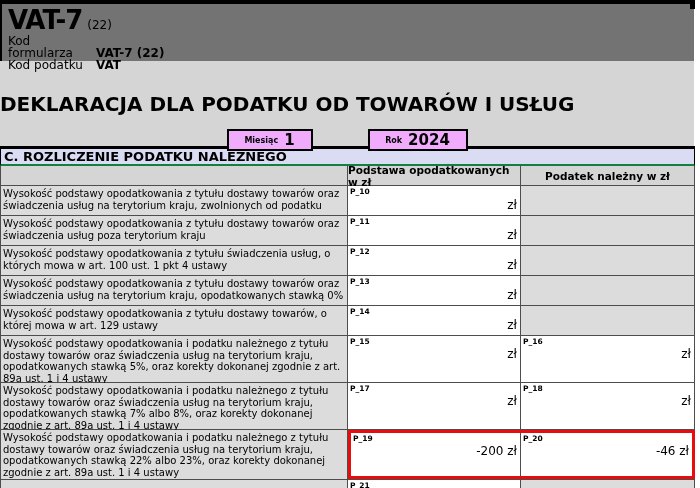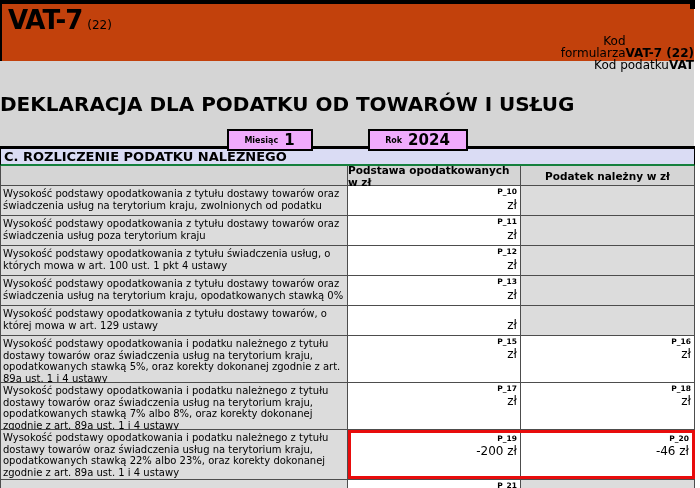--- a/index.html
+++ b/index.html
@@ -5,22 +5,22 @@
   * { margin:0; padding:0; box-sizing:border-box; }
   body { background:#fff; }
   .page {
     position:relative; width:700px; height:488px; overflow:hidden;
     background:#fff; font-family:"DejaVu Sans", sans-serif; color:#000;
   }
   .topbar { width:694px; height:4px; background:#000; }
   .corner-tick { position:absolute; left:690px; top:0; width:5px; height:9px; background:#000; }
 
   .blue-head {
-    width:694px; height:57px; background:#c2410c;
-    border-left:2px solid #000; padding:1px 0 0 6px;text-align:right;
+    width:694px; height:57px; background:#737373;
+    border-left:2px solid #000; padding:1px 0 0 6px;
   }
   .vat-line { display:flex; align-items:baseline; }
   .vat-title { font-size:26px; font-weight:bold; letter-spacing:-1px; }
   .vat-version { font-size:12px; margin-left:5px; }
   .kv { font-size:12px; line-height:12px; }
   .kv .k { display:inline-block; width:88px; }
   .kv .v { font-weight:bold; }
 
   .mid { width:694px; height:85px; background:#d5d5d5; }
   .decl-title { padding-top:31px; text-align:left; font-size:20px; font-weight:bold; }
@@ -46,21 +46,21 @@
   .trow.partial { height:20px; border-bottom:none; }
   .cell { border-right:1px solid #4d4d4d; height:100%; }
   .c1 { flex:0 0 347px; }
   .c2 { flex:0 0 173px; }
   .c3 { flex:1 1 auto; }
   .hdrcell { background:#d5d5d5; font-size:10.5px; font-weight:bold;
              display:flex; align-items:center; justify-content:center; }
   .desc { background:#dcdcdc; font-size:10px; line-height:11.5px; padding:2px 2px 0 2px; }
   .dis  { background:#dcdcdc; }
   .field { background:#fff; display:flex; flex-direction:column; padding:1px 3px 2px 2px; }
-  .flabel { font-size:7.5px; font-weight:bold; line-height:9px;text-align:right; }
+  .flabel { font-size:7.5px; font-weight:bold; line-height:9px; }
   .fval { font-size:12px; line-height:15px; margin-left:auto; margin-top:auto; }
   .tall .fval, .hl .fval { margin-top:1px; }
   .redwrap { flex:1 1 auto; display:flex; border:3px solid #e80c0c; }
   .redwrap .c2 { flex:0 0 170px; }
   .redwrap .cell:last-child { border-right:none; }
 </style>
 </head>
 <body>
 
 <div class="page">
@@ -133,20 +133,21 @@
           <div class="cell c1 desc">Wysokość podstawy opodatkowania z tytułu dostawy towarów oraz świadczenia usług na terytorium kraju, opodatkowanych stawką 0%</div>
           <div class="cell c2 field">
             <span class="flabel">P_13</span>
             <span class="fval">zł</span>
           </div>
           <div class="cell c3 dis"></div>
         </div>
         <div class="trow">
           <div class="cell c1 desc">Wysokość podstawy opodatkowania z tytułu dostawy towarów, o której mowa w art. 129 ustawy</div>
           <div class="cell c2 field">
+            <span class="flabel">P_14</span>
             <span class="fval">zł</span>
           </div>
           <div class="cell c3 dis"></div>
         </div>
         <div class="trow tall">
           <div class="cell c1 desc">Wysokość podstawy opodatkowania i podatku należnego z tytułu dostawy towarów oraz świadczenia usług na terytorium kraju, opodatkowanych stawką 5%, oraz korekty dokonanej zgodnie z art. 89a ust. 1 i 4 ustawy</div>
           <div class="cell c2 field">
             <span class="flabel">P_15</span>
             <span class="fval">zł</span>
           </div>

